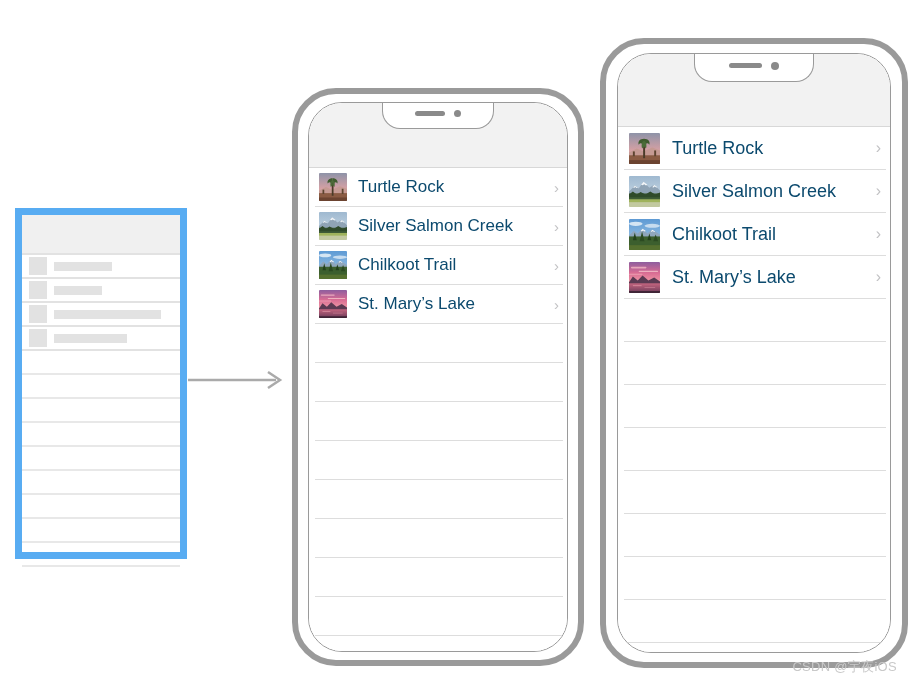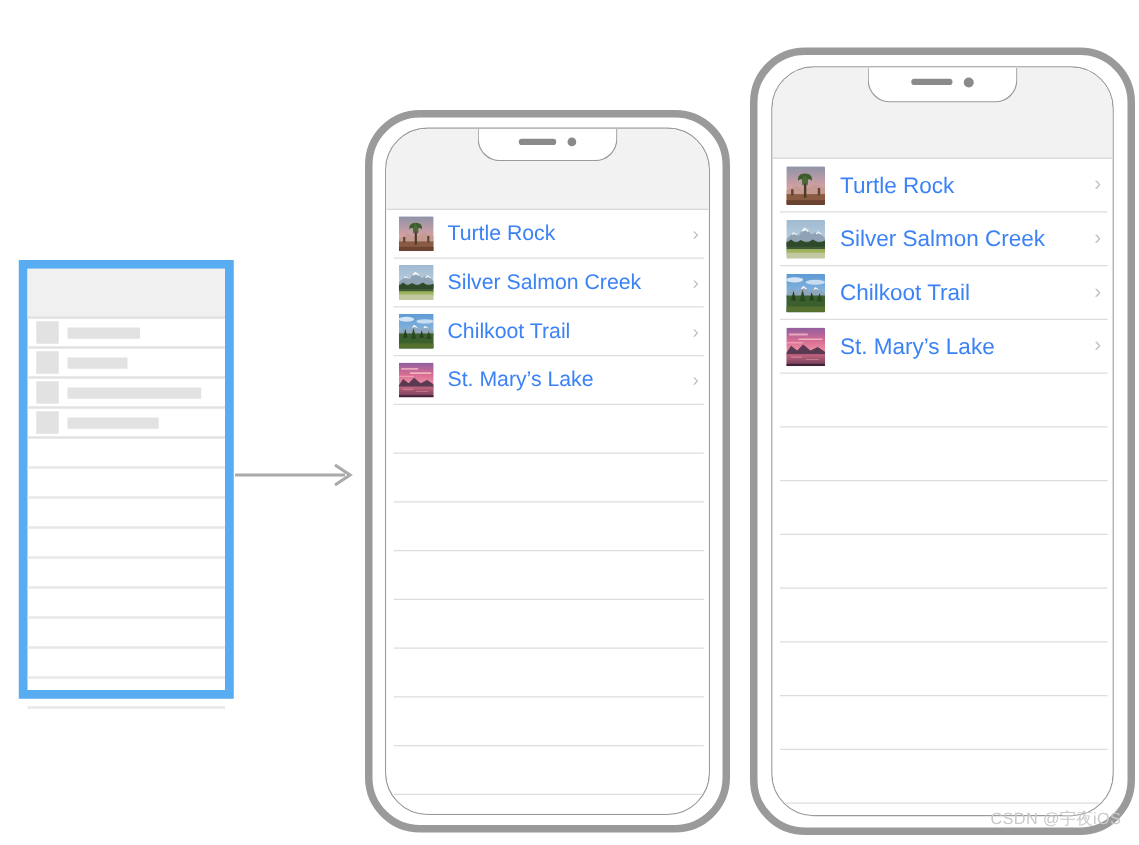--- a/index.html
+++ b/index.html
@@ -151,21 +151,21 @@
   }
   .thumb {
     flex: 0 0 auto;
     border-radius: 1px;
     overflow: hidden;
     position: relative;
   }
   .thumb svg { display: block; width: 100%; height: 100%; }
   .row-label {
     flex: 1 1 auto;
-    color: #3b82f6;
+    color: #0c4a6e;
     white-space: nowrap;
     overflow: hidden;
   }
   .chev {
     flex: 0 0 auto;
     color: #C2C2C4;
     font-weight: 500;
   }
   .erow { }
 
@@ -192,21 +192,21 @@
   #phone-right .row { height: 42px; padding: 0 9px 0 11px; }
   #phone-right .erow { height: 42px; }
   #phone-right .thumb { width: 31px; height: 31px; }
   #phone-right .row-label { font-size: 18px; margin-left: 12px; }
   #phone-right .chev { font-size: 16px; }
 
   
   #watermark {
     position: absolute;
     right: 14px;
-    bottom: 12px;
+    bottom: 0;
     color: #C9C9C9;
     font-size: 13px;
     letter-spacing: 0.3px;
     white-space: nowrap;
   }
 </style>
 </head>
 <body>
 
 <div id="wireframe">

